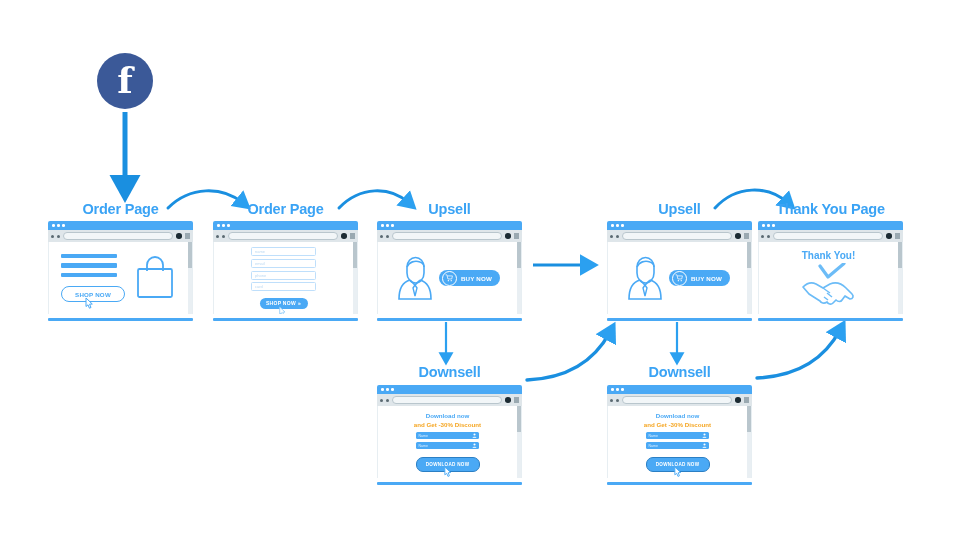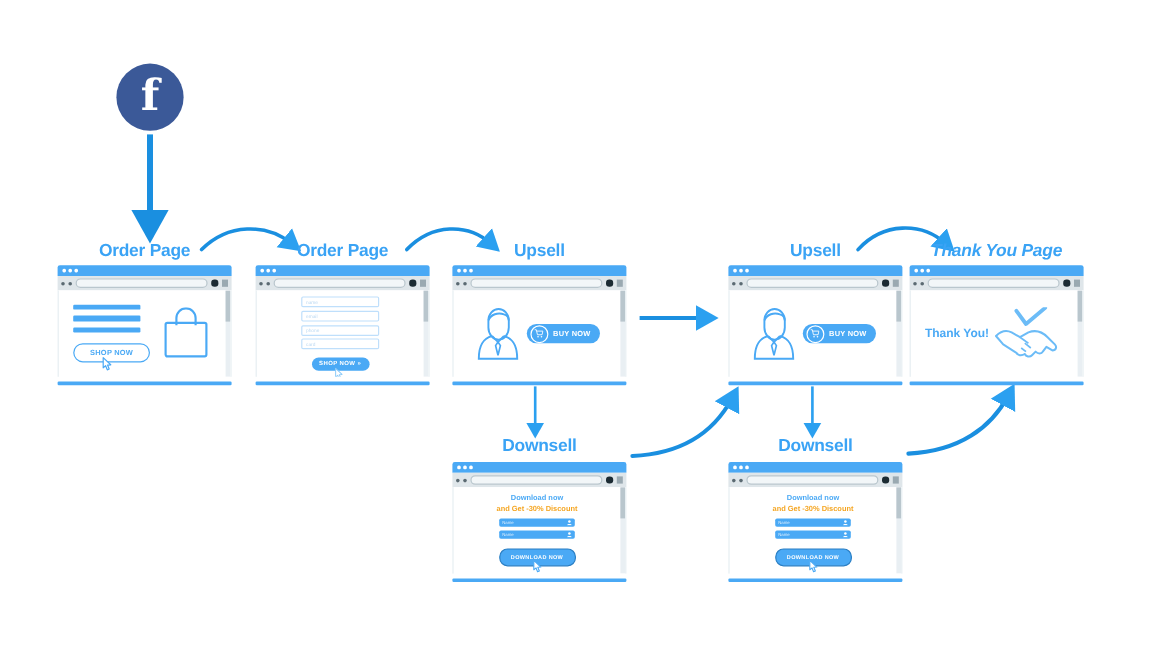--- a/index.html
+++ b/index.html
@@ -226,21 +226,21 @@
     display: flex; align-items: center; justify-content: center;
     color: #ffffff;
     font-size: 4.6px; font-weight: bold;
     letter-spacing: 0.3px;
     position: relative;
   }
 
   
   .ty-wrap {
     position: absolute; left: 0; top: 0; right: 4px; bottom: 0;
-    display: flex; flex-direction: row; align-items: center;
+    display: flex; flex-direction: column; align-items: center;
     justify-content: center;
     gap: 2px;
   }
   .ty-title { color: #4aa9f5; font-size: 10px; font-weight: bold; }
 </style>
 </head>
 <body>
 
 <div id="stage">
 
@@ -292,21 +292,21 @@
   </svg>
 
   <div class="fb-badge" style="left:97px; top:53px;">
     <span class="fb-f">f</span>
   </div>
 
   <div class="node-label" style="left:48px; top:201px; width:145px;">Order Page</div>
   <div class="node-label" style="left:213px; top:201px; width:145px;">Order Page</div>
   <div class="node-label" style="left:377px; top:201px; width:145px;">Upsell</div>
   <div class="node-label" style="left:607px; top:201px; width:145px;">Upsell</div>
-  <div class="node-label" style="left:758px; top:201px; width:145px;font-style:italic;">Thank You Page</div>
+  <div class="node-label" style="left:758px; top:201px; width:145px;">Thank You Page</div>
   <div class="node-label" style="left:377px; top:364px; width:145px;">Downsell</div>
   <div class="node-label" style="left:607px; top:364px; width:145px;">Downsell</div>
 
   <div class="window" style="left:48px; top:221px;">
     <div class="chrome-top">
       <span class="dot"></span>
       <span class="dot"></span>
       <span class="dot"></span>
     </div>
     <div class="chrome-bar">

